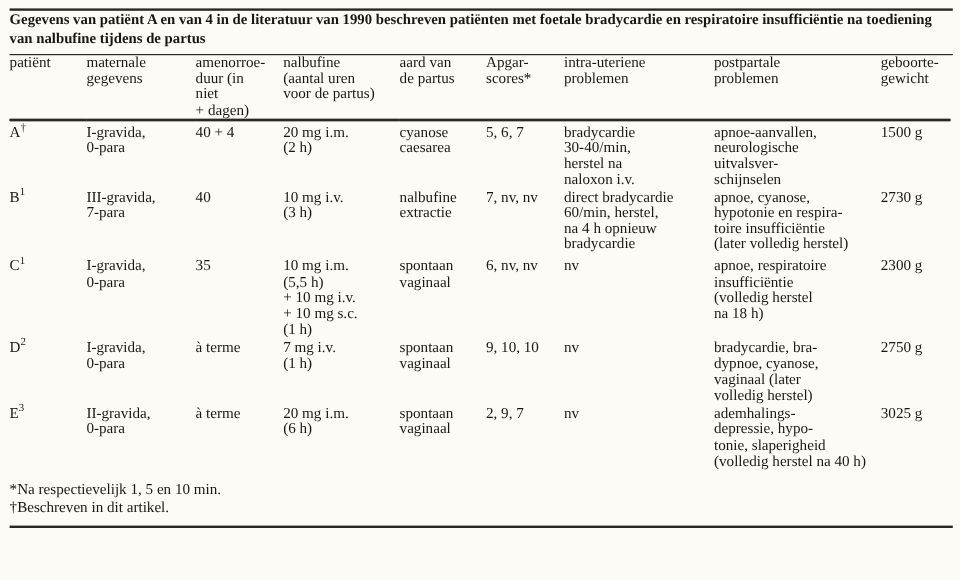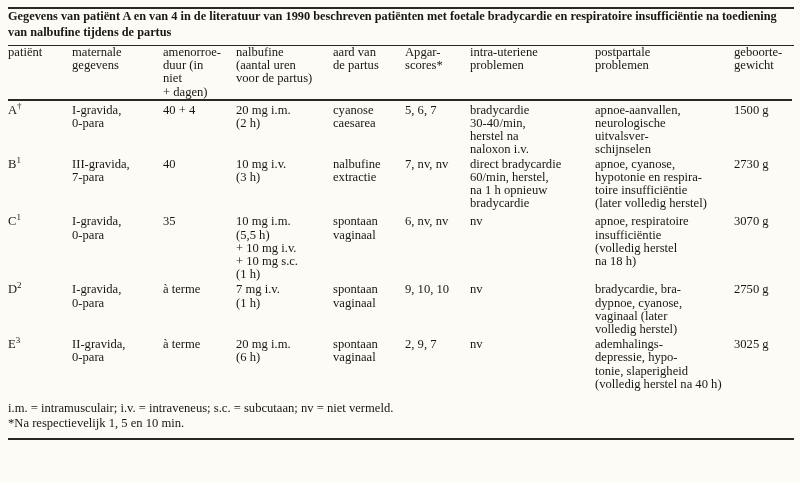--- a/index.html
+++ b/index.html
@@ -133,21 +133,21 @@
         <td>III-gravida,
 7-para</td>
         <td>40</td>
         <td>10 mg i.v.
 (3 h)</td>
         <td>nalbufine
 extractie</td>
         <td>7, nv, nv</td>
         <td>direct bradycardie
 60/min, herstel,
-na 1 h opnieuw
+na 4 h opnieuw
 bradycardie</td>
         <td>apnoe, cyanose,
 hypotonie en respira-
 toire insufficiëntie
 (later volledig herstel)</td>
         <td>2730 g</td>
       </tr>
       <tr class="row-c">
         <td><span>C</span><sup class="psup">1</sup></td>
         <td>I-gravida,
@@ -159,21 +159,21 @@
 + 10 mg s.c.
 (1 h)</td>
         <td>spontaan
 vaginaal</td>
         <td>6, nv, nv</td>
         <td>nv</td>
         <td>apnoe, respiratoire
 insufficiëntie
 (volledig herstel
 na 18 h)</td>
-        <td>3070 g</td>
+        <td>2300 g</td>
       </tr>
       <tr class="row-d">
         <td><span>D</span><sup class="psup">2</sup></td>
         <td>I-gravida,
 0-para</td>
         <td>à terme</td>
         <td>7 mg i.v.
 (1 h)</td>
         <td>spontaan
 vaginaal</td>
@@ -199,19 +199,19 @@
         <td>ademhalings-
 depressie, hypo-
 tonie, slaperigheid
 (volledig herstel na 40 h)</td>
         <td>3025 g</td>
       </tr>
     </tbody>
   </table>
 
   <div class="footnotes">
-    <div>i.m. = intramusculair; i.v. = intraveneus; s.c. = subcutaan; nv = niet vermeld.</div>
     <div>*Na respectievelijk 1, 5 en 10 min.</div>
+    <div>†Beschreven in dit artikel.</div>
   </div>
 
   <hr class="rule bottom">
 
 </div>
 
 </body></html>

